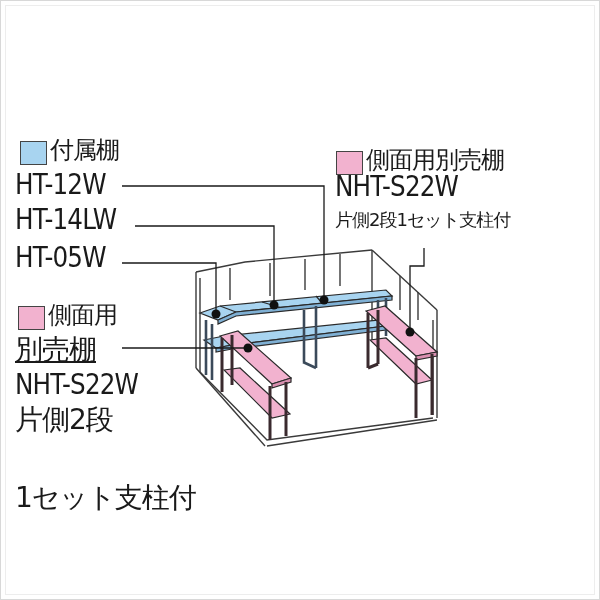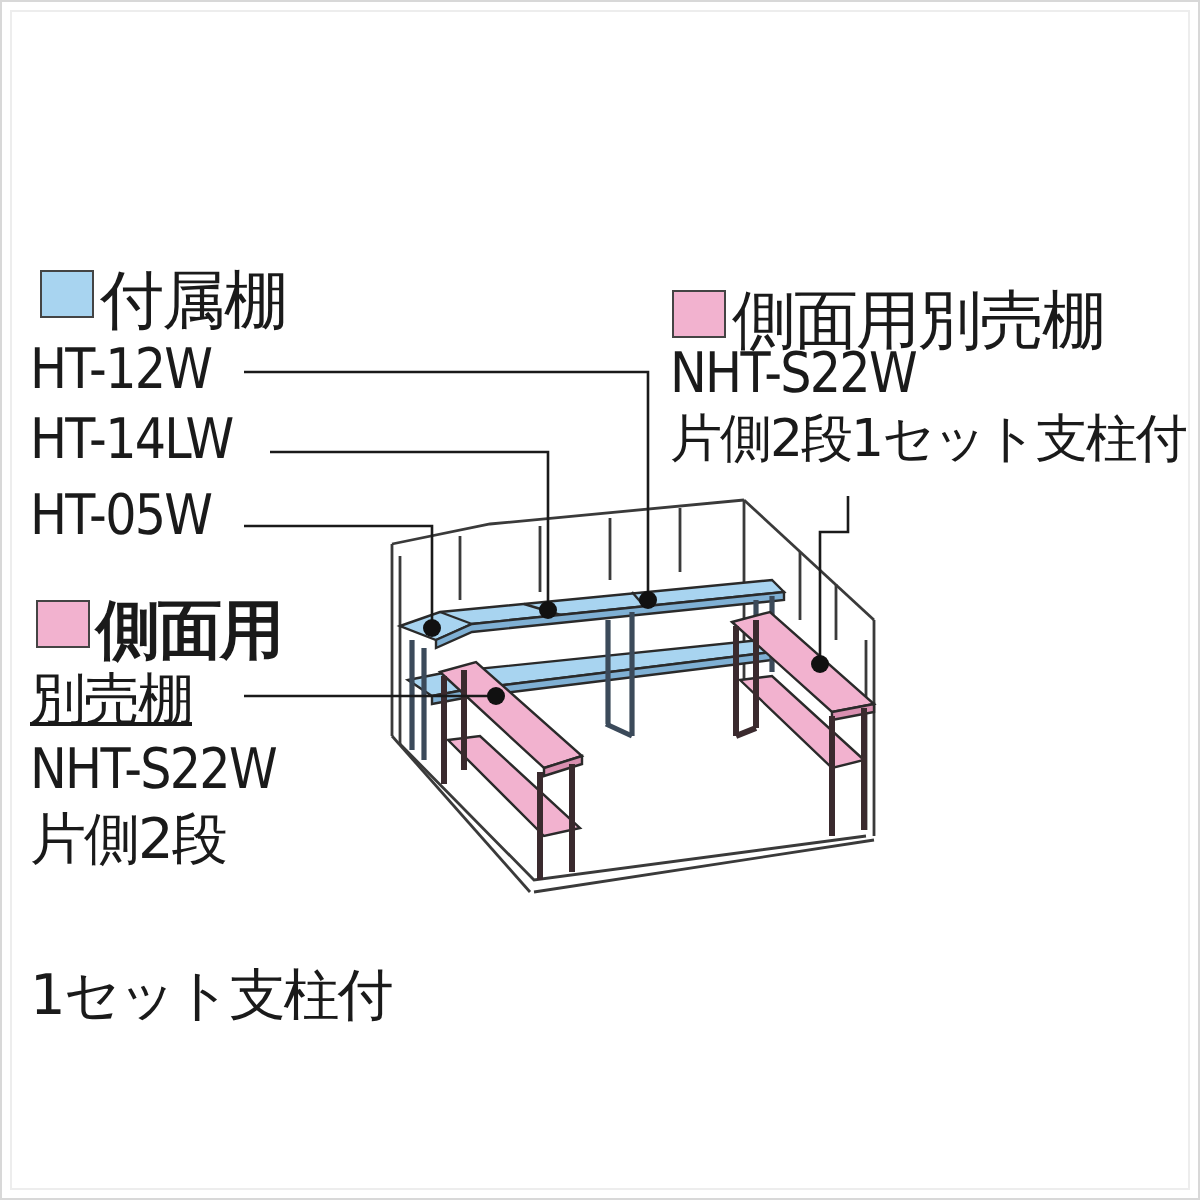--- a/index.html
+++ b/index.html
@@ -10,22 +10,22 @@
     }
     .frame-outer {
       position: absolute; left: 0; top: 0; width: 598px; height: 598px;
       border: 1px solid #d8d8d8;
     }
     .frame-inner {
       position: absolute; left: 5px; top: 5px; width: 588px; height: 588px;
       border: 1px solid #ededed;
     }
     .legend-title {
-      position: absolute; display: flex; align-items: flex-start;
-      font-size: 32px; line-height: 30px; letter-spacing: -1px;
+      position: absolute; display: flex; align-items: flex-end;
+      font-size: 24px; line-height: 30px; letter-spacing: -1px;
       white-space: nowrap;
     }
     .swatch {
       display: inline-block; width: 27px; height: 24px;
       border: 1.5px solid #444; margin-right: 3px; box-sizing: border-box;
     }
     .label {
       position: absolute; font-size: 28px; line-height: 30px;
       white-space: nowrap; letter-spacing: -1px;
       transform: scaleX(0.88); transform-origin: left top;
@@ -45,23 +45,23 @@
 </div>
 <div class="label" style="left:15px; top:170px;">HT-12W</div>
 <div class="label" style="left:15px; top:205px;">HT-14LW</div>
 <div class="label" style="left:15px; top:243px;">HT-05W</div>
 
 <div class="legend-title" style="left:336px; top:145px;">
   <span class="swatch" style="background:#f2b2cf;"></span>
   <span>側面用別売棚</span>
 </div>
 <div class="label" style="left:335px; top:172px;">NHT-S22W</div>
-<div class="label jp" style="left:335px; top:205px; font-size:26px;">片側2段1セット支柱付</div>
+<div class="label jp" style="left:335px; top:205px; font-size:18px;">片側2段1セット支柱付</div>
 
-<div class="legend-title" style="left:18px; top:300px;font-weight:bold;">
+<div class="legend-title" style="left:18px; top:300px;">
   <span class="swatch" style="background:#f2b2cf;"></span>
   <span>側面用</span>
 </div>
 <div class="label jp" style="left:15px; top:335px;text-decoration:underline;">別売棚</div>
 <div class="label" style="left:15px; top:370px;">NHT-S22W</div>
 <div class="label jp" style="left:15px; top:405px;">片側2段</div>
 <div class="label jp" style="left:15px; top:443px;margin-top:40px;">1セット支柱付</div>
 
 <svg class="drawing" width="600" height="600" viewBox="0 0 600 600">
 

